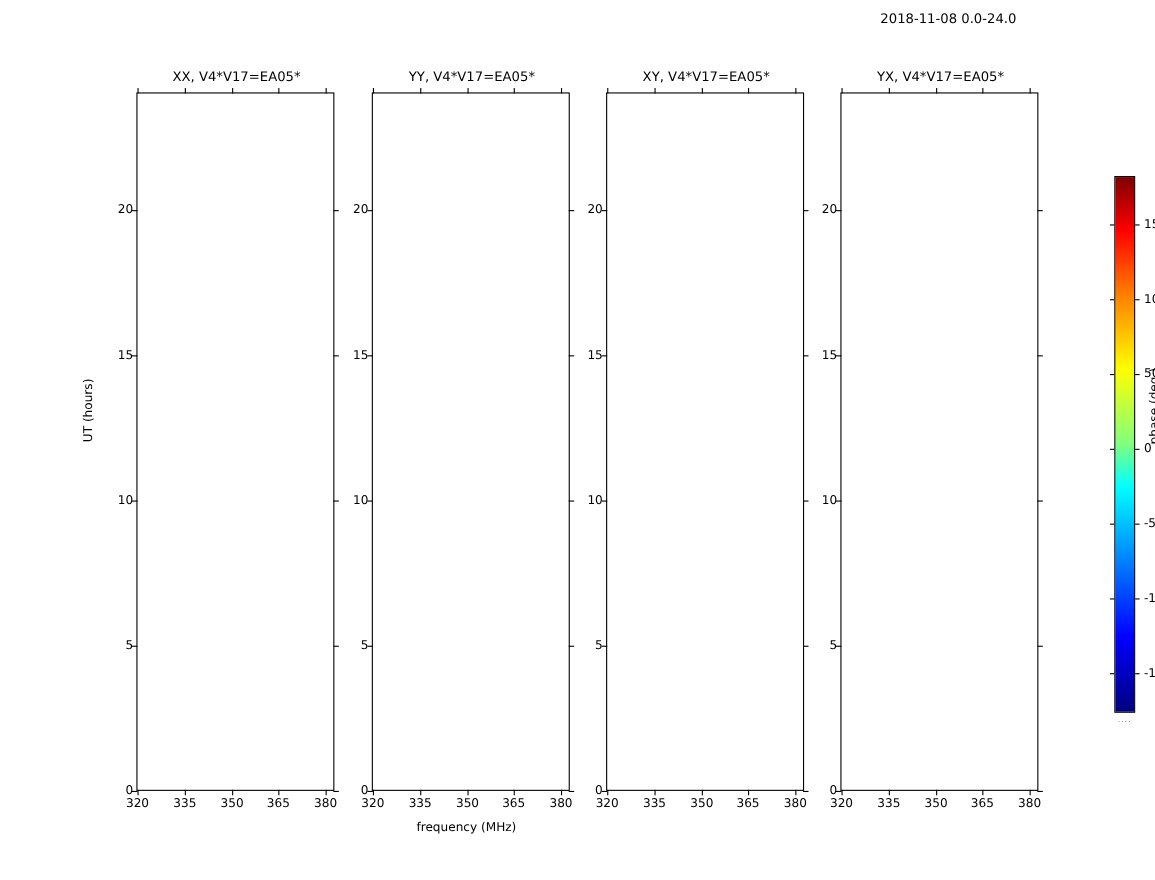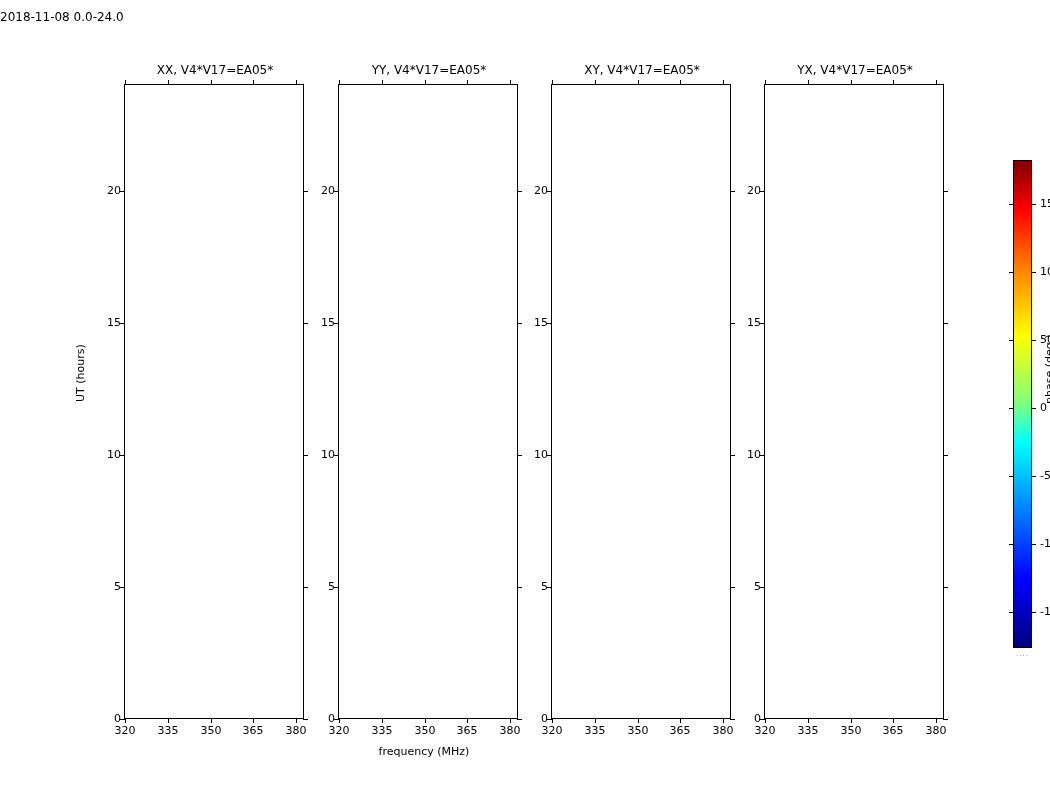--- a/index.html
+++ b/index.html
@@ -13,21 +13,21 @@
     position: relative;
     font-family: "DejaVu Sans", sans-serif;
     color: #000000;
     overflow: hidden;
   }
   .suptitle {
     position: absolute;
     top: 10px;
     left: 0;
     width: 924px;
-    text-align: left;
+    text-align: right;
     font-size: 12px;
     color: #000;
   }
   .panel {
     position: absolute;
     top: 84px;
     height: 635px;
     width: 180px;
     box-sizing: border-box;
     border: 1px solid #000000;

